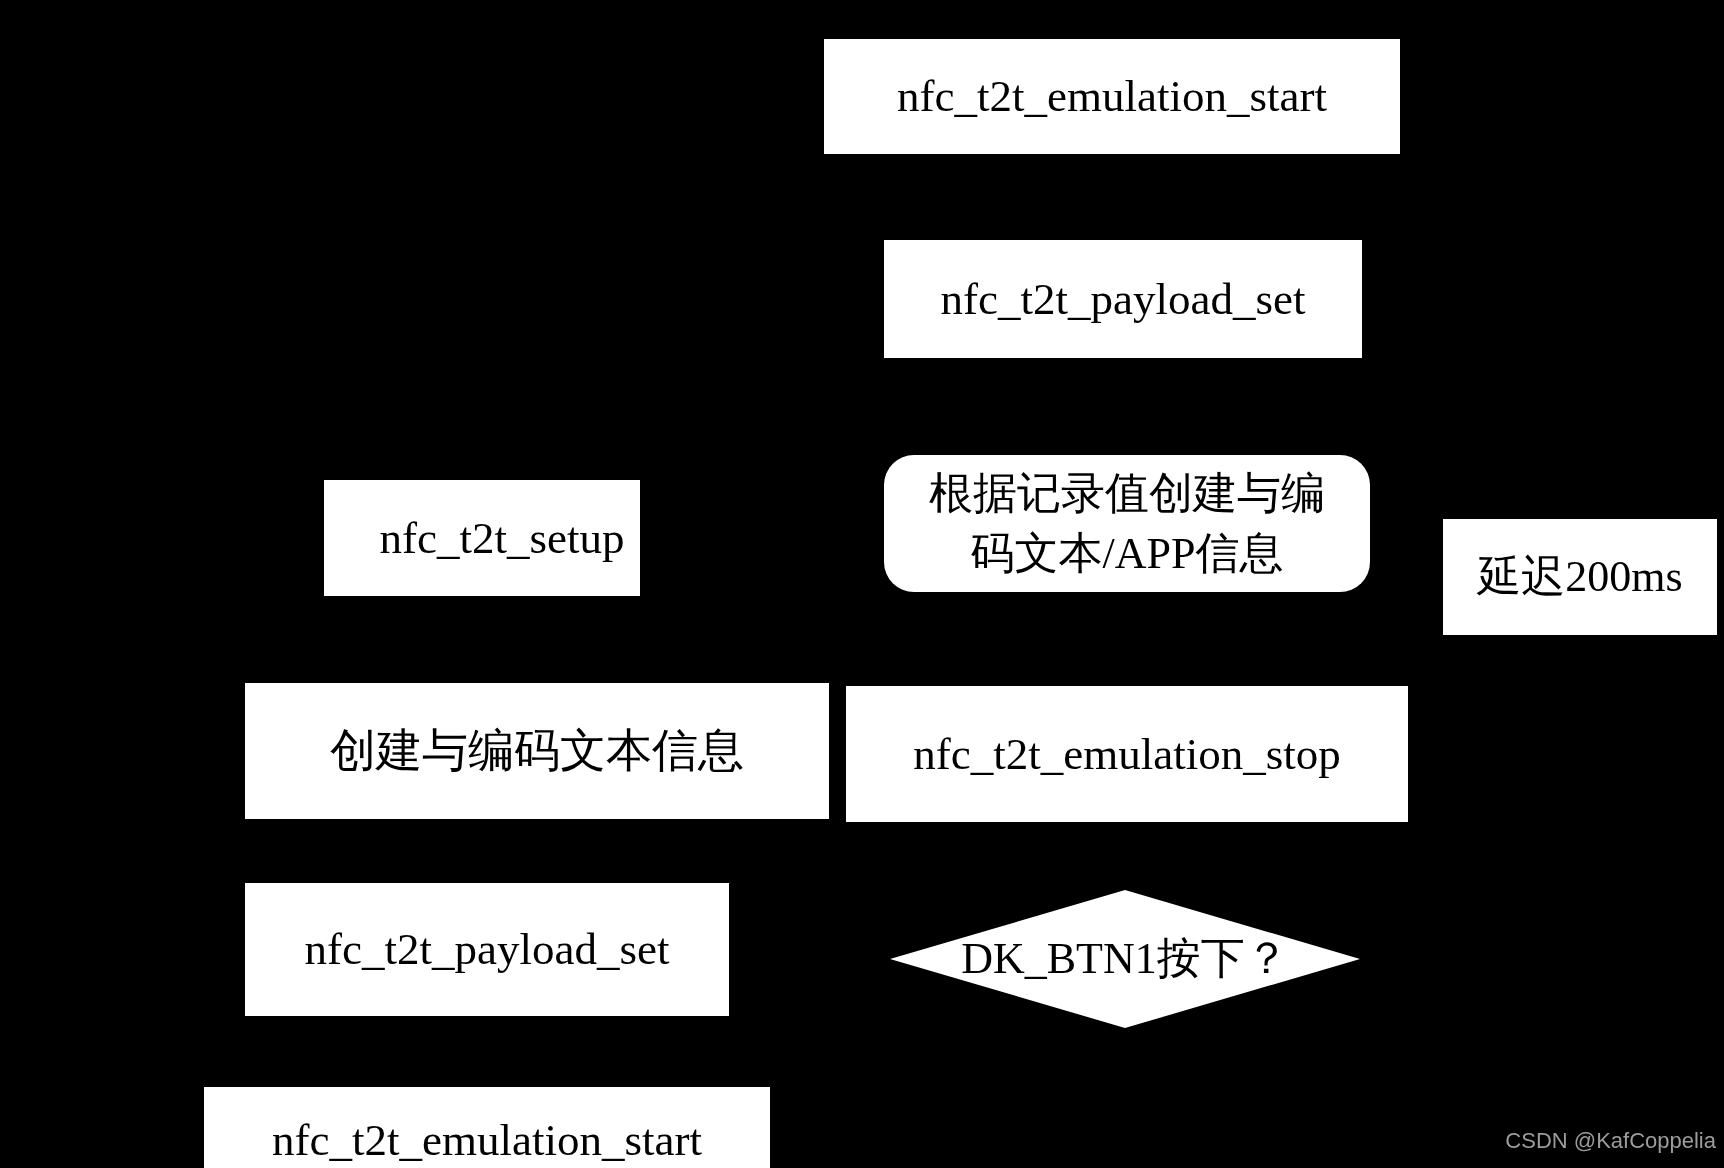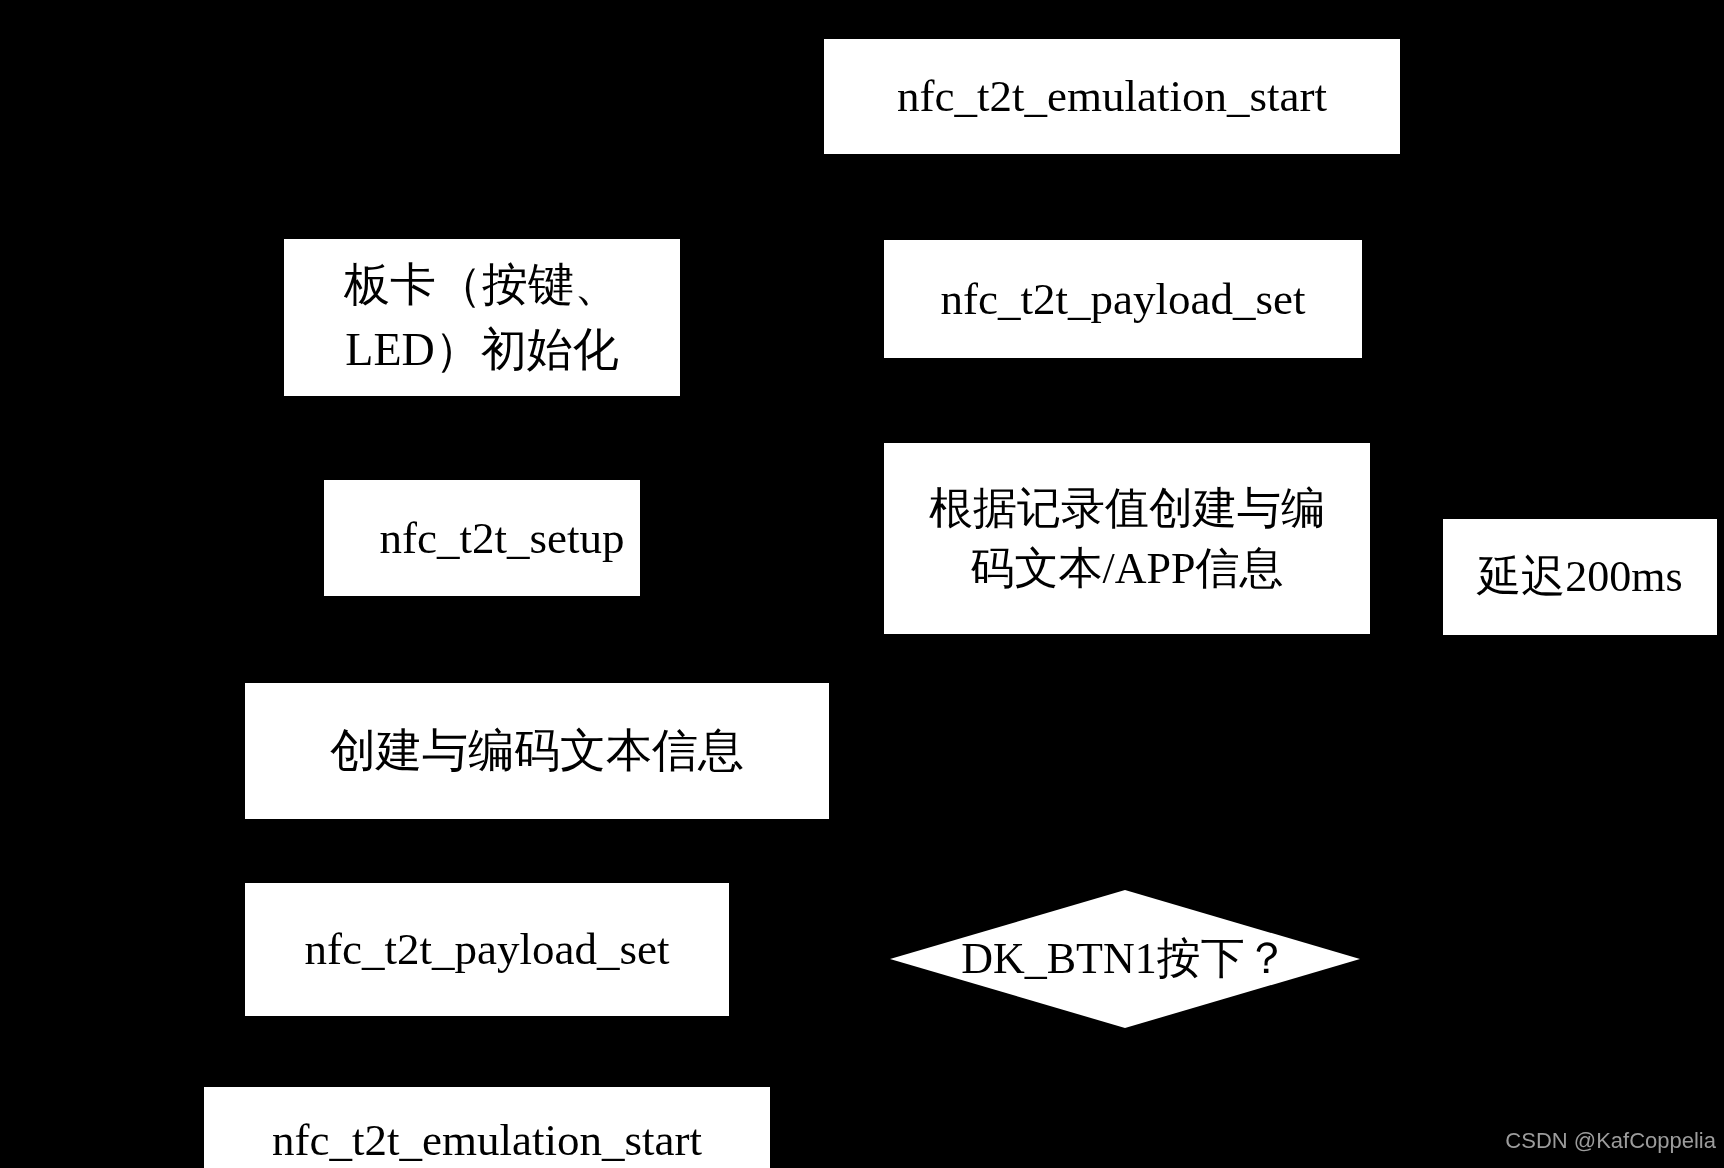--- a/index.html
+++ b/index.html
@@ -25,21 +25,21 @@
     margin-top: 36px;
   }
   .diamond {
     clip-path: polygon(50% 0, 100% 50%, 50% 100%, 0 50%);
   }
   
   .n0  { left: 824px;  top: 3px;    width: 576px; height: 115px; font-size: 45px; }
   .n1  { left: 284px;  top: 203px;  width: 396px; height: 157px; font-size: 46px; line-height: 1.4; }
   .n2  { left: 884px;  top: 204px;  width: 478px; height: 118px; font-size: 45px; }
   .n3  { left: 324px;  top: 444px;  width: 316px; height: 116px; font-size: 45px; padding-left: 40px; }
-  .n4  { left: 884px;  top: 407px;  width: 486px; height: 191px; font-size: 44px; }
+  .n4  { left: 884px;  top: 419px;  width: 486px; height: 137px; font-size: 44px; border-radius: 30px; }
   .n5  { left: 1443px; top: 483px;  width: 274px; height: 116px; font-size: 44px; }
   .n6  { left: 245px;  top: 647px;  width: 584px; height: 136px; font-size: 46px; }
   .n7  { left: 846px;  top: 650px;  width: 562px; height: 136px; font-size: 45px; }
   .n8  { left: 245px;  top: 847px;  width: 484px; height: 133px; font-size: 45px; }
   .n9  { left: 890px;  top: 854px;  width: 470px; height: 138px; font-size: 44px; }
   .n10 { left: 204px;  top: 1051px; width: 566px; height: 107px; font-size: 45px; }
   .n11 { left: 924px;  top: 1058px; width: 403px; height: 98px;  font-size: 45px; }
   .watermark {
     position: absolute;
     right: 8px;
@@ -49,34 +49,33 @@
     color: #9c9c9c;
   }
 </style>
 </head>
 <body>
 
 <div id="canvas">
 
   <div class="node n0">nfc_t2t_emulation_start</div>
 
-  <div class="node n1">板卡（按键、
-LED）初始化</div>
 
   <div class="node n2">nfc_t2t_payload_set</div>
 
   <div class="node n3">nfc_t2t_setup</div>
 
   <div class="node n4">根据记录值创建与编
 码文本/APP信息</div>
 
   <div class="node n5">延迟200ms</div>
 
   <div class="node n6">创建与编码文本信息</div>
 
+  <div class="node n7">nfc_t2t_emulation_stop</div>
 
   <div class="node n8">nfc_t2t_payload_set</div>
 
   <div class="node n9 diamond">DK_BTN1按下？</div>
 
   <div class="node n10">nfc_t2t_emulation_start</div>
 
 
   <div class="watermark">CSDN @KafCoppelia</div>
 

